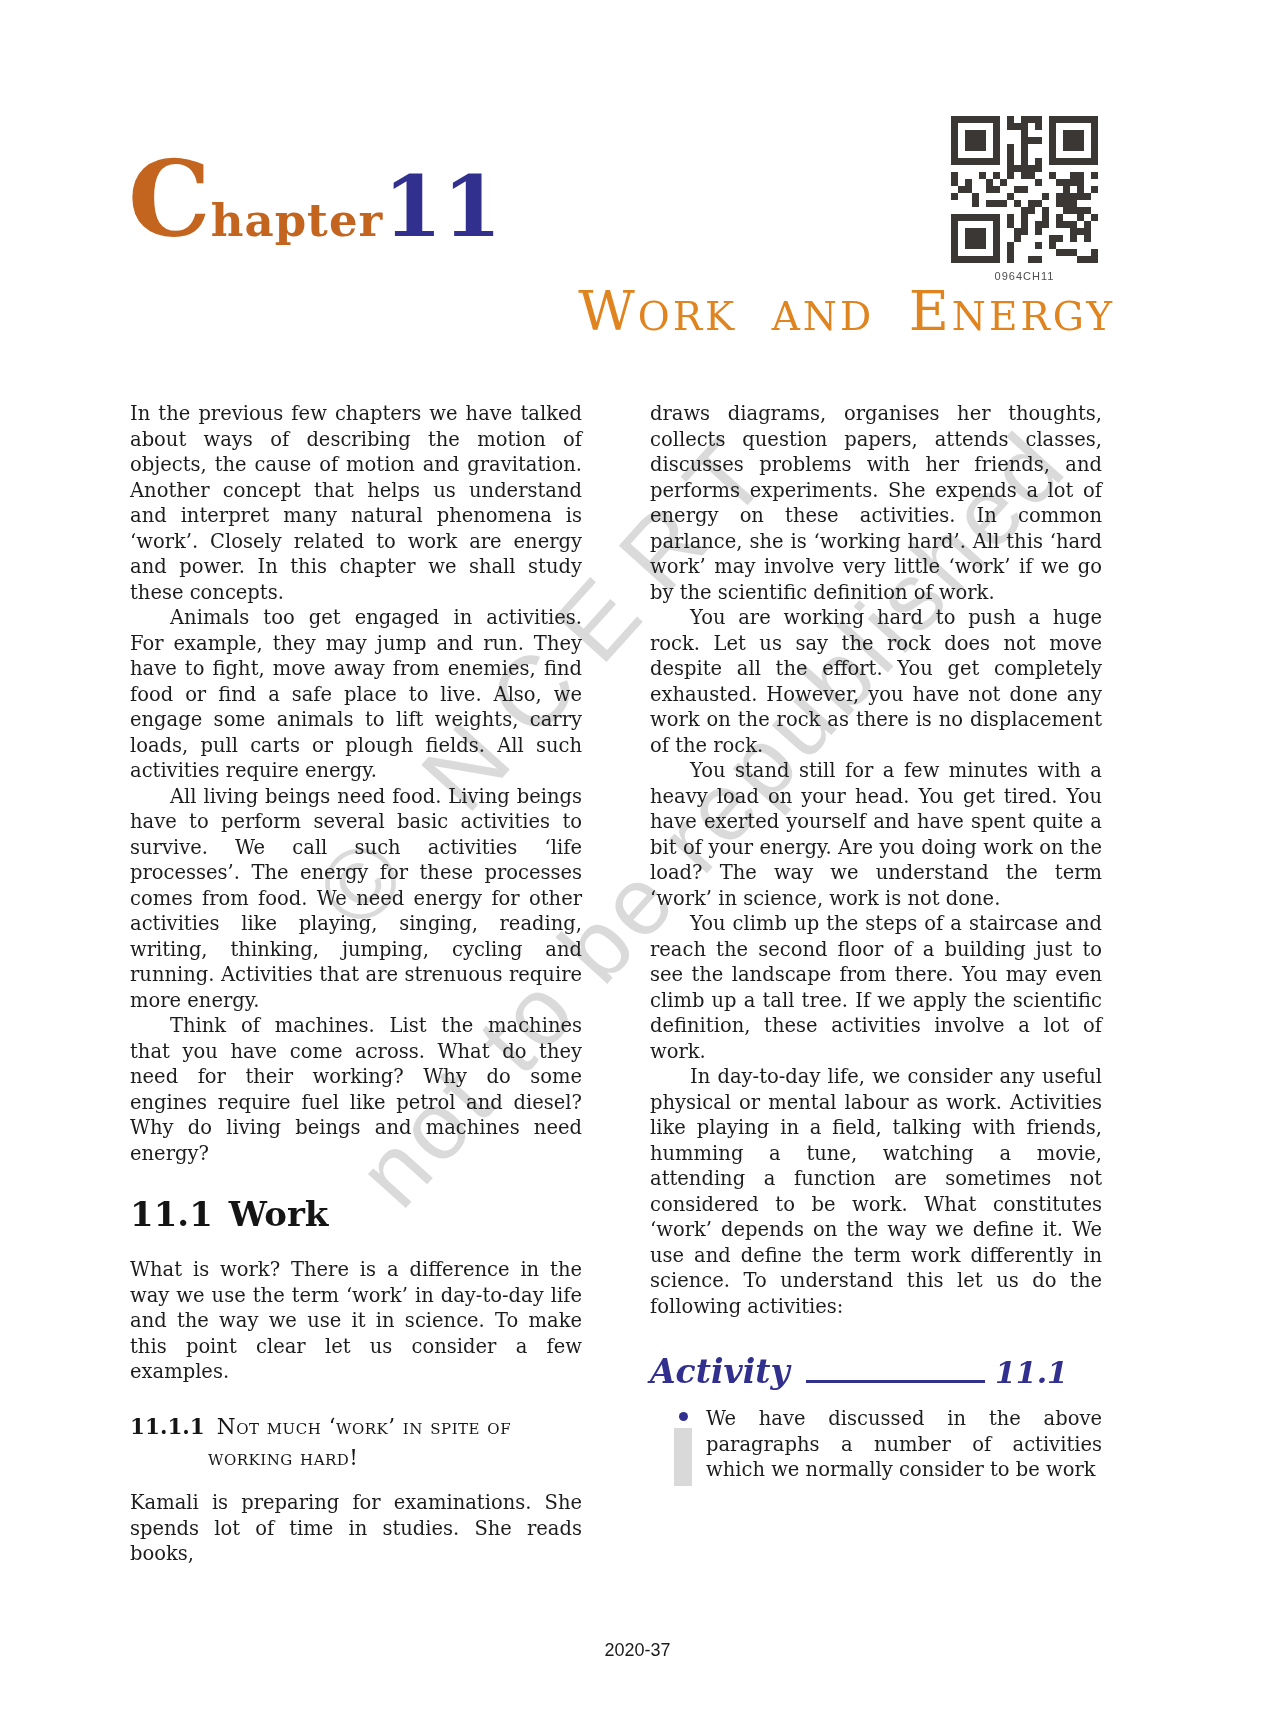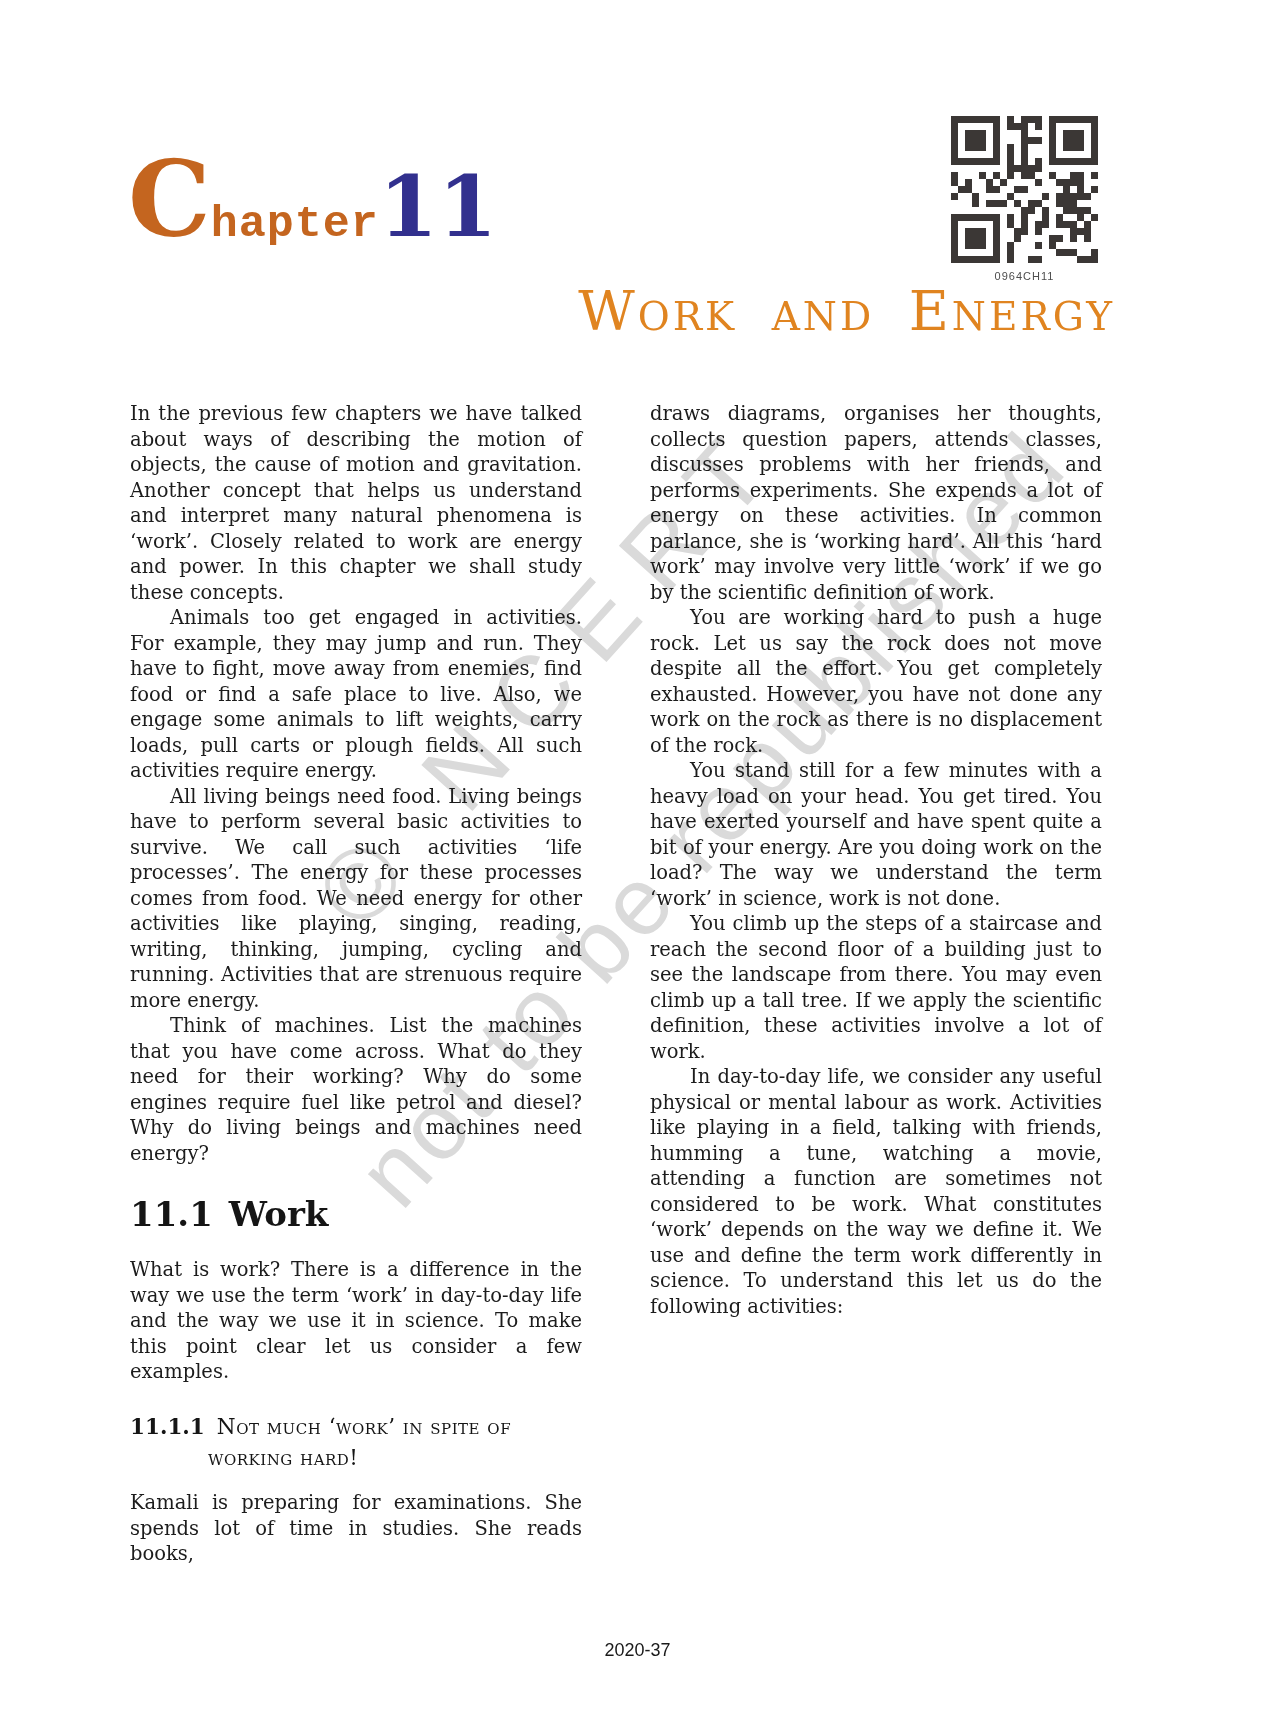--- a/index.html
+++ b/index.html
@@ -17,21 +17,21 @@
   .watermark .wm1{font-size:100px;letter-spacing:28px;}
   .watermark .wm2{font-size:96px;letter-spacing:5px;margin-top:105px;white-space:nowrap;}
   .content{position:relative;z-index:1;}
 
   
   .chapter-line{position:absolute;left:128px;top:148px;white-space:nowrap;}
   .chapter-initial{
     font-size:104px;font-weight:bold;color:#C4651F;line-height:1;
   }
   .chapter-word{
-    font-size:45px;font-weight:bold;color:#C4651F;letter-spacing:1px;font-family:Liberation Mono, monospace;
+    font-size:45px;font-weight:bold;color:#C4651F;letter-spacing:1px;
   }
   .chapter-number{
     font-size:85px;font-weight:bold;color:#32308E;
   }
 
   
   .qr-wrap{position:absolute;left:951px;top:116px;width:147px;text-align:center;}
   .qr-grid{
     display:grid;grid-template-columns:repeat(21,7px);grid-auto-rows:7px;
     width:147px;height:147px;background:#ffffff;
@@ -574,20 +574,34 @@
       <p class="body">Kamali is preparing for examinations. She spends lot of time in studies. She reads books,</p>
     </div>
 
     <div class="col">
       <p class="body">draws diagrams, organises her thoughts, collects question papers, attends classes, discusses problems with her friends, and performs experiments. She expends a lot of energy on these activities. In common parlance, she is ‘working hard’. All this ‘hard work’ may involve very little ‘work’ if we go by the scientific definition of work.</p>
       <p class="body indent">You are working hard to push a huge rock. Let us say the rock does not move despite all the effort. You get completely exhausted. However, you have not done any work on the rock as there is no displacement of the rock.</p>
       <p class="body indent">You stand still for a few minutes with a heavy load on your head. You get tired. You have exerted yourself and have spent quite a bit of your energy. Are you doing work on the load? The way we understand the term ‘work’ in science, work is not done.</p>
       <p class="body indent">You climb up the steps of a staircase and reach the second floor of a building just to see the landscape from there. You may even climb up a tall tree. If we apply the scientific definition, these activities involve a lot of work.</p>
       <p class="body indent">In day-to-day life, we consider any useful physical or mental labour as work. Activities like playing in a field, talking with friends, humming a tune, watching a movie, attending a function are sometimes not considered to be work. What constitutes ‘work’ depends on the way we define it. We use and define the term work differently in science. To understand this let us do the following activities:</p>
 
+      <div class="activity">
+        <div class="activity-head">
+          <span class="activity-label">Activity</span>
+          <span class="activity-rule"></span>
+          <span class="activity-number">11.1</span>
+        </div>
+        <div class="activity-item">
+          <div class="bullet-col">
+            <div class="bullet-dot"></div>
+            <div class="bullet-bar"></div>
+          </div>
+          <p class="activity-item-text">We have discussed in the above paragraphs a number of activities which we normally consider to be work</p>
+        </div>
+      </div>
     </div>
 
   </div>
 
   <div class="footer">
     <span>2020-37</span>
   </div>
 
 </div>
 

